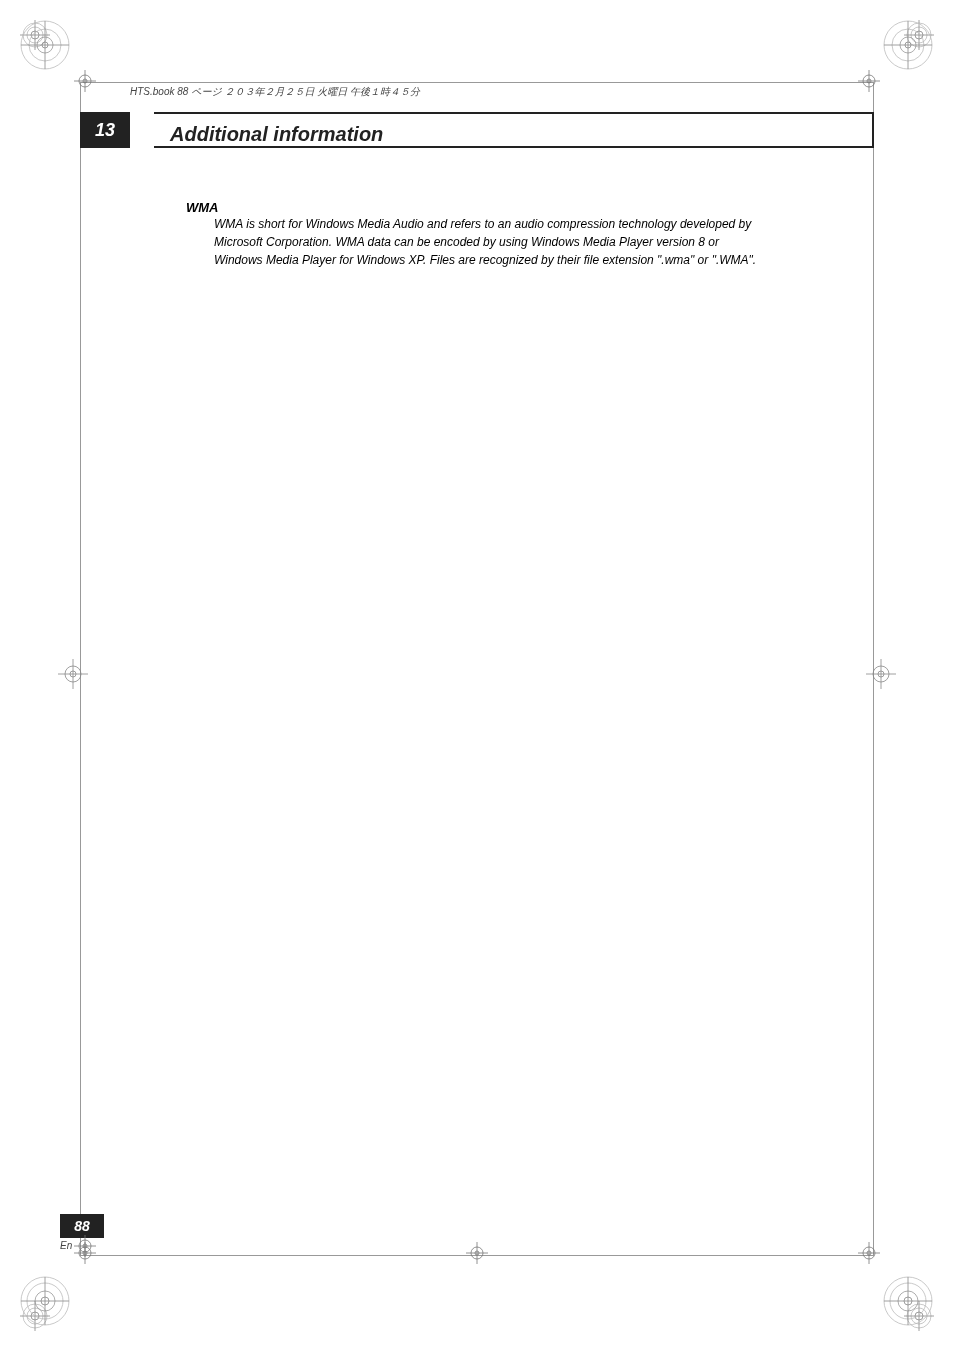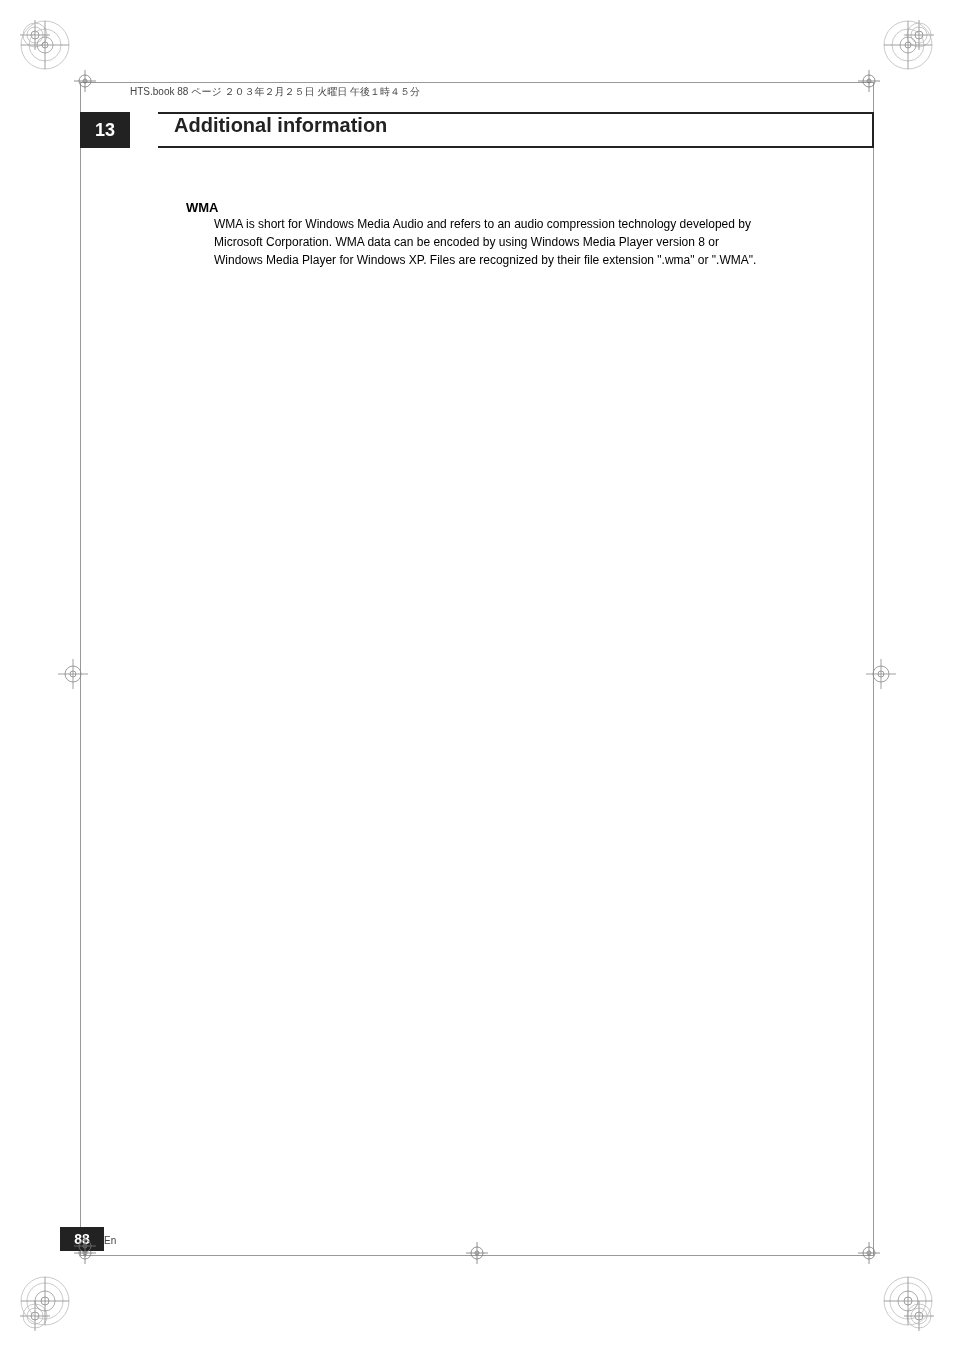--- a/index.html
+++ b/index.html
@@ -15,20 +15,21 @@
       font-family: Arial, Helvetica, sans-serif;
       position: relative;
       overflow: hidden;
     }
 
     .page {
       width: 954px;
       min-height: 1351px;
       background: #ffffff;
       position: relative;
+      font-style: italic;
     }
 
     
     .corner-mark {
       position: absolute;
       width: 60px;
       height: 60px;
     }
 
     .corner-mark svg {
@@ -52,21 +53,20 @@
 
     
     .chapter-header {
       position: absolute;
       top: 110px;
       left: 80px;
       right: 80px;
       display: flex;
       align-items: center;
       height: 40px;
-      gap: 28px;
     }
 
     .chapter-number-box {
       background: #222;
       color: #ffffff;
       font-size: 18px;
       font-weight: bold;
       width: 50px;
       height: 36px;
       display: flex;
@@ -74,22 +74,23 @@
       justify-content: center;
       flex-shrink: 0;
     }
 
     .chapter-title-box {
       border: 2px solid #222;
       border-left: none;
       height: 36px;
       flex: 1;
       display: flex;
-      align-items: flex-start;
+      align-items: flex-end;
       padding-left: 16px;
+      margin-left: 24px;
     }
 
     .chapter-title {
       font-size: 20px;
       font-weight: bold;
       color: #222;
     }
 
     
     .content-area {
@@ -116,22 +117,22 @@
     .section-body p {
       margin-bottom: 8px;
     }
 
     
     .page-number-area {
       position: absolute;
       bottom: 100px;
       left: 60px;
       display: flex;
-      flex-direction: row;
-      align-items: center;
+      flex-direction: column;
+      align-items: flex-start;
     }
 
     .page-number-box {
       background: #222;
       color: #ffffff;
       font-size: 14px;
       font-weight: bold;
       width: 44px;
       height: 24px;
       display: flex;

